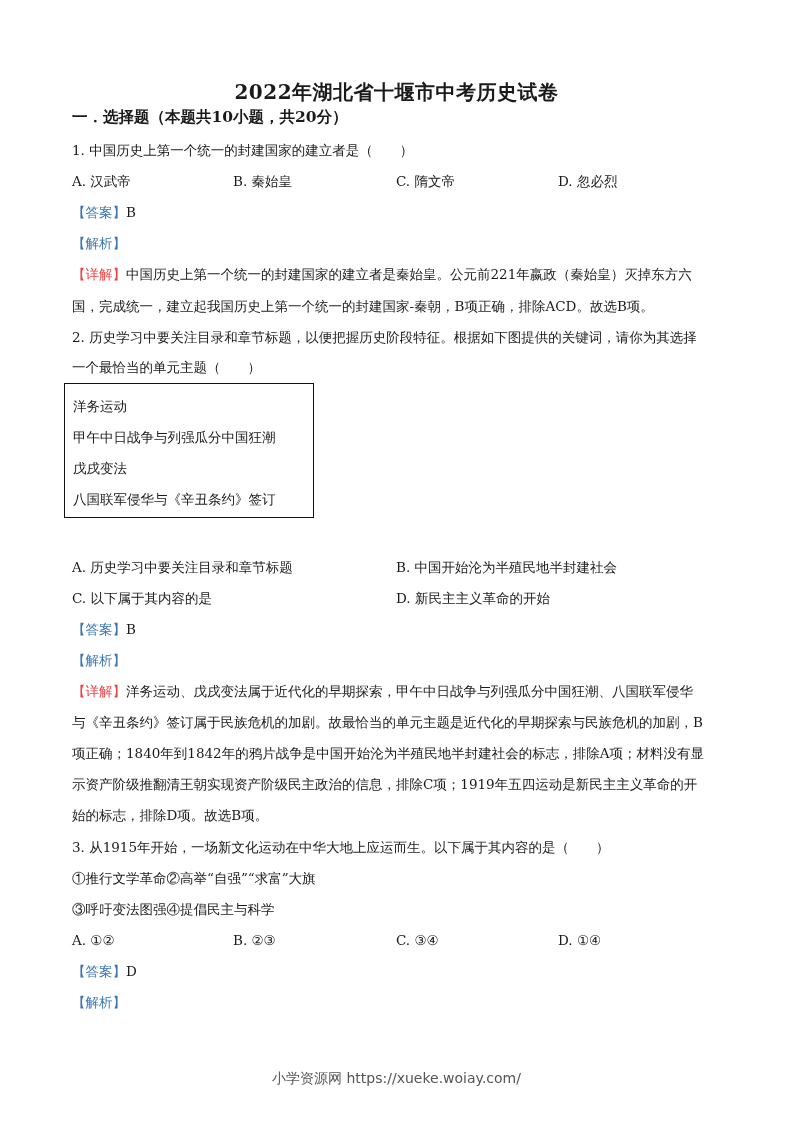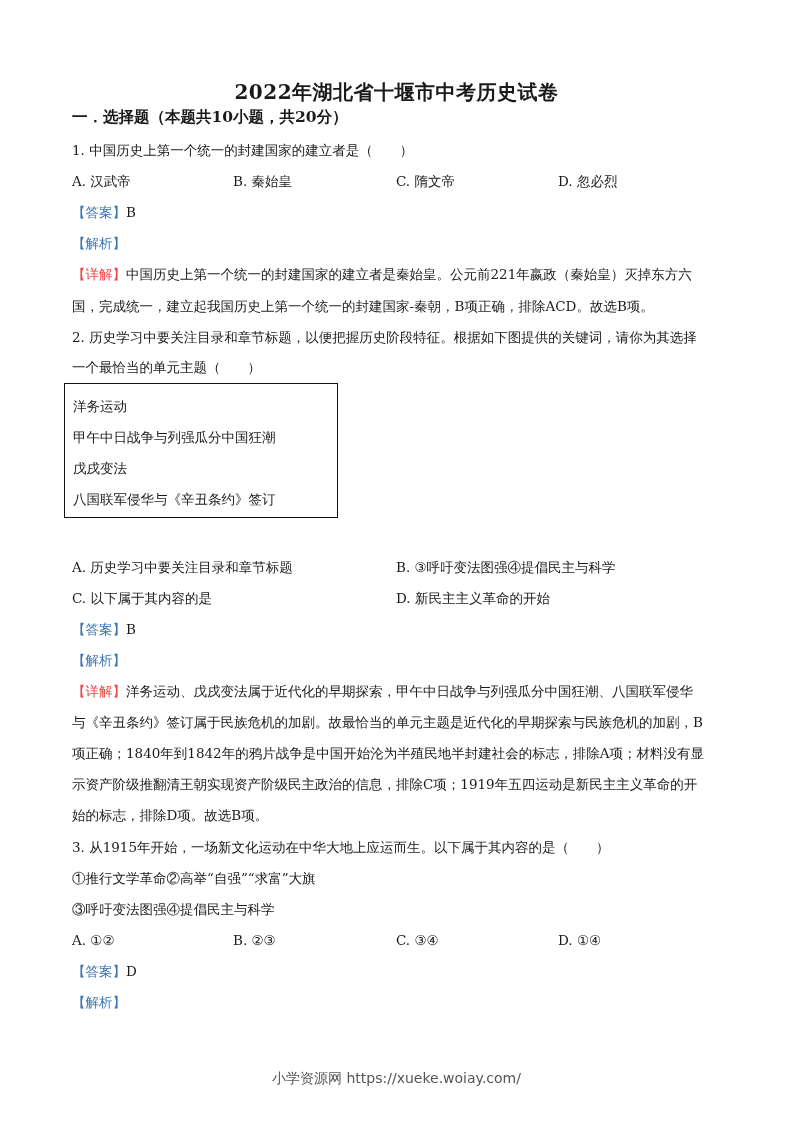--- a/index.html
+++ b/index.html
@@ -6,21 +6,21 @@
   body { width: 793px; height: 1122px; position: relative; overflow: hidden;
          font-family: "DejaVu Serif", "Liberation Serif", serif; color: #1a1a1a; }
   .page { position: absolute; left: 0; top: 0; width: 793px; height: 1122px; }
   .title { position: absolute; top: 68px; left: 0; width: 793px; text-align: center;
            font-size: 20px; font-weight: bold; letter-spacing: 0.5px; margin-top: 11px; }
   .section { position: absolute; left: 72px; top: 107px; font-size: 15.5px; font-weight: bold; }
   .line { position: absolute; left: 72px; font-size: 13.5px; white-space: nowrap; line-height: 20px; }
   .tag { color: #3a75b0; }
   .tag-dark { color: #ef4444; }
   .opt { position: absolute; font-size: 13.5px; white-space: nowrap; line-height: 20px; }
-  .box { position: absolute; left: 64px; top: 383px; width: 274px; height: 135px;
+  .box { position: absolute; left: 64px; top: 383px; width: 250px; height: 135px;
          border: 1.5px solid #111; box-sizing: border-box; }
   .box .bl { position: absolute; left: 8px; font-size: 13.5px; white-space: nowrap; line-height: 20px; }
   .footer { position: absolute; top: 1070px; left: 0; width: 793px; text-align: center;
             font-family: "DejaVu Sans", "Liberation Sans", sans-serif; font-size: 14px; color: #555; }
 </style>
 </head>
 <body>
 
 <div class="page">
 
@@ -47,21 +47,21 @@
   <div class="line" style="top:357px">一个最恰当的单元主题（　　）</div>
 
   <div class="box">
     <div class="bl" style="top:12px">洋务运动</div>
     <div class="bl" style="top:43px">甲午中日战争与列强瓜分中国狂潮</div>
     <div class="bl" style="top:74px">戊戌变法</div>
     <div class="bl" style="top:105px">八国联军侵华与《辛丑条约》签订</div>
   </div>
 
   <div class="opt" style="left:72px;top:557px">A.  历史学习中要关注目录和章节标题</div>
-  <div class="opt" style="left:396px;top:557px">B.  ③呼吁变法图强④提倡民主与科学</div>
+  <div class="opt" style="left:396px;top:557px">B.  中国开始沦为半殖民地半封建社会</div>
   <div class="opt" style="left:72px;top:588px">C.  以下属于其内容的是</div>
   <div class="opt" style="left:396px;top:588px">D.  新民主主义革命的开始</div>
 
   <div class="line" style="top:619px">
     <span class="tag">【答案】</span><span>B</span>
   </div>
   <div class="line" style="top:650px">
     <span class="tag">【解析】</span>
   </div>
   <div class="line" style="top:681px">

